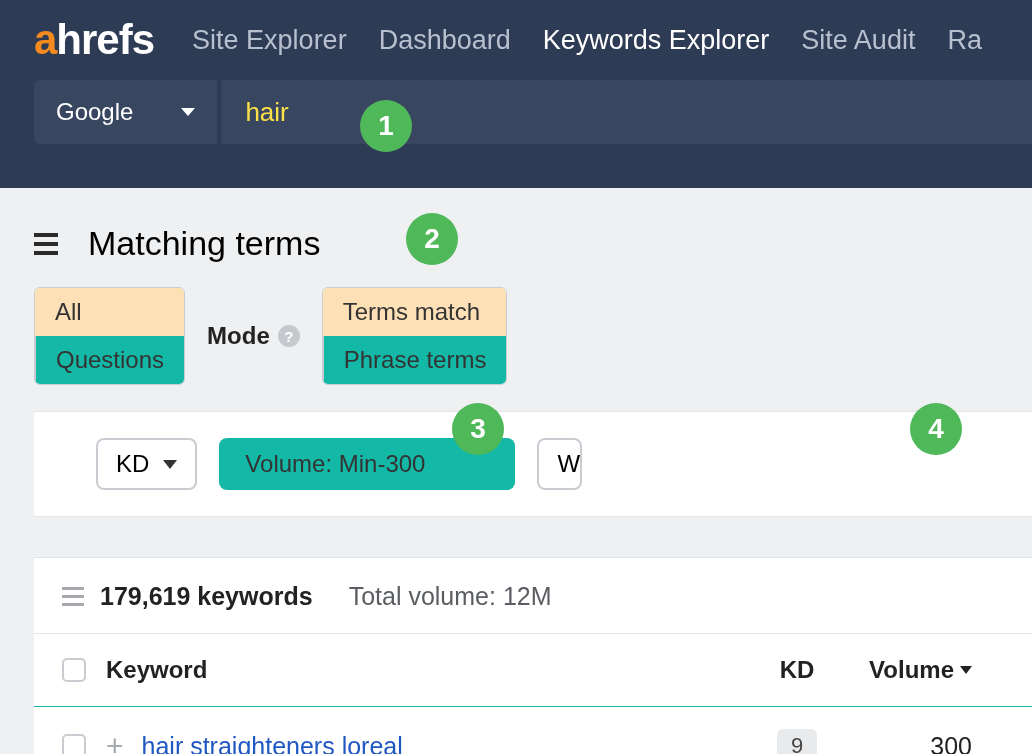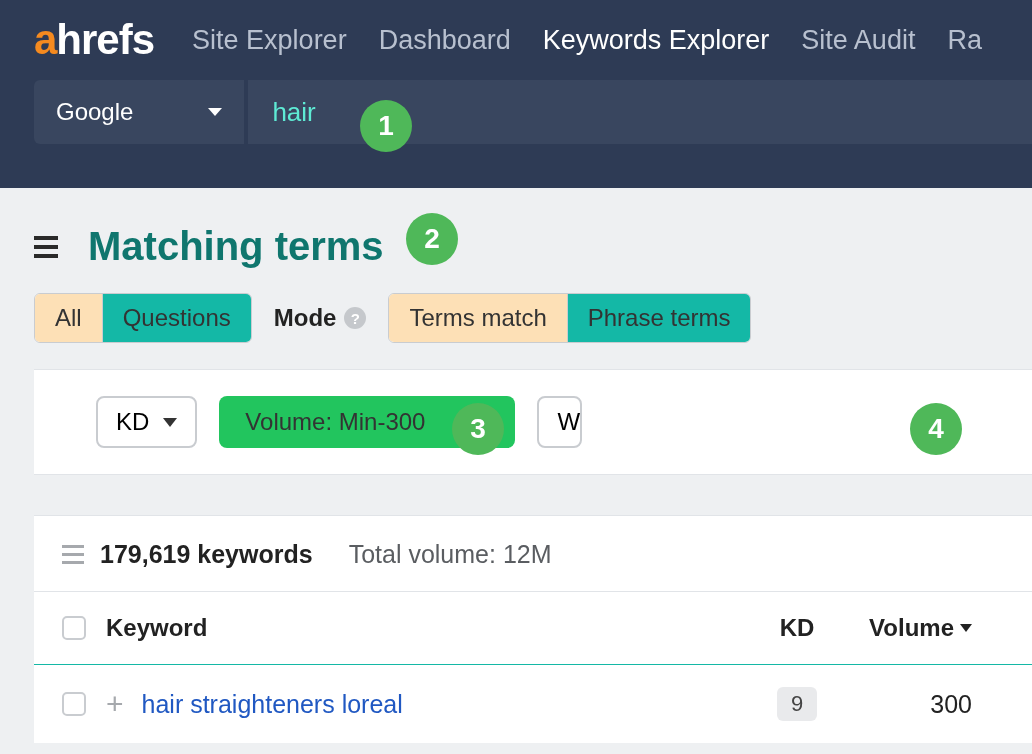--- a/index.html
+++ b/index.html
@@ -47,33 +47,33 @@
     gap: 4px;
   }
   .engine-select {
     background: #39465f;
     color: #fff;
     font-size: 24px;
     height: 64px;
     display: flex;
     align-items: center;
     padding: 0 22px;
-    gap: 75px;
+    gap: 48px;
     cursor: pointer;
     border-radius: 6px 0 0 6px;
   }
   .engine-select .caret {
     width: 0; height: 0;
     border-left: 7px solid transparent;
     border-right: 7px solid transparent;
     border-top: 8px solid #fff;
   }
   .search-box {
     background: #39465f;
-    color: #5eead4;
+    color: #fde047;
     font-size: 26px;
     height: 64px;
     display: flex;
     align-items: center;
     padding: 0 24px;
     flex: 1;
   }
 
   
   .page-head {
@@ -83,38 +83,39 @@
     padding: 36px 0 24px 34px;
   }
   .hamburger {
     display: flex; flex-direction: column; gap: 5px;
     cursor: pointer;
   }
   .hamburger div {
     width: 24px; height: 4px; background: #2a2a2a;
   }
   .page-title {
-    font-size: 40px;
-    font-weight: 700;
-    color: #0f766e;
+    font-size: 34px;
+    font-weight: 400;
+    color: #000000;
   }
 
   
   .tabrow {
     display: flex;
     align-items: center;
     gap: 22px;
     padding: 0 0 26px 34px;
   }
   .tabgroup {
     display: flex;
     border: 1px solid #c9ccd0;
     border-radius: 6px;
     overflow: hidden;
     background: #fff;
+    flex-direction: column;
   }
   .tab {
     font-size: 24px;
     padding: 10px 20px;
     color: #333;
     cursor: pointer;
     background: #14b8a6;
   }
   .tab + .tab { border-left: 1px solid #c9ccd0; }
   .tab.active { background: #fde0b6; }
@@ -153,21 +154,21 @@
     display: flex; align-items: center; gap: 14px;
     cursor: pointer;
   }
   .kd-btn .caret {
     width: 0; height: 0;
     border-left: 7px solid transparent;
     border-right: 7px solid transparent;
     border-top: 9px solid #333;
   }
   .chip {
-    background: #22c55e;
+    background: #14b8a6;
     border-radius: 8px;
     padding: 12px 90px 12px 26px;
     font-size: 24px;
     color: #333;
     cursor: pointer;
     position: relative;
   }
   .trailbtn {
     border: 2px solid #c9ccd0;
     border-radius: 8px;

